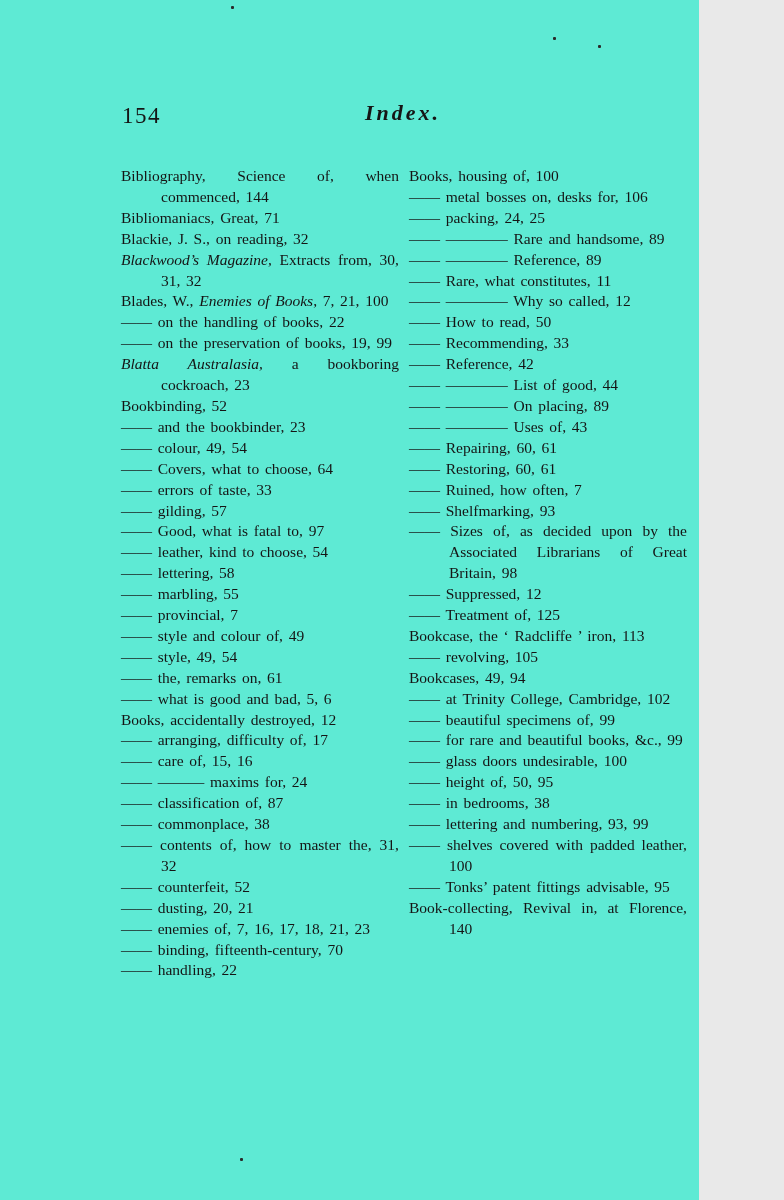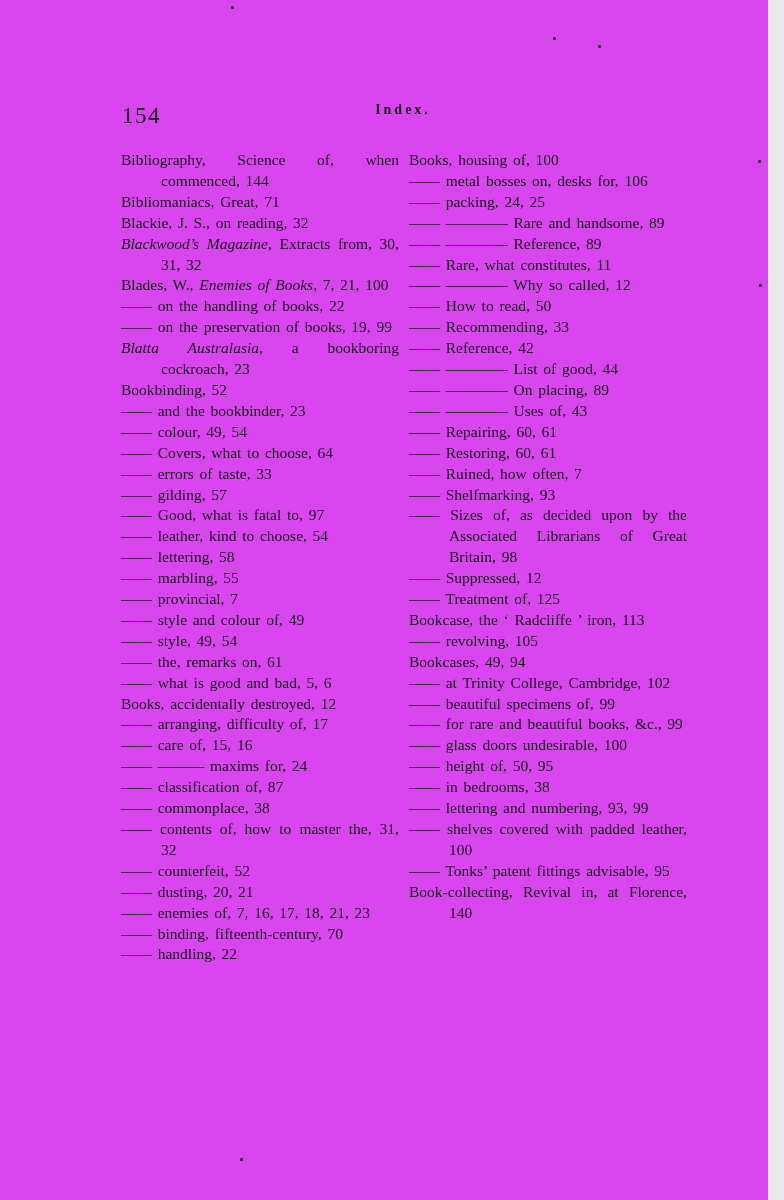--- a/index.html
+++ b/index.html
@@ -2,49 +2,50 @@
 <html><head>
 <meta charset="utf-8">
 <style>
   html, body {
     margin: 0;
     padding: 0;
     background: #e9e9e9;
   }
   #page {
     position: relative;
-    width: 768px;
+    width: 699px;
     height: 1200px;
-    background: #d946ef;
+    background: #5eead4;
     overflow: hidden;
     font-family: "Liberation Serif", "DejaVu Serif", serif;
     color: #151515;
   }
   .page-number {
     position: absolute;
     left: 122px;
     top: 103px;
     font-size: 23px;
     letter-spacing: 1.5px;
   }
   .page-title-wrap {
     position: absolute;
     left: 120px;
     top: 100px;
     width: 566px;
     text-align: center;
   }
   .page-title {
-    font-size: 14px;
+    font-size: 22px;
     font-weight: bold;
     letter-spacing: 3px;
+    font-style: italic;
   }
   .col {
     position: absolute;
-    top: 150px;
+    top: 166px;
     width: 278px;
     font-size: 15.5px;
     line-height: 20.9px;
     word-spacing: 0.12em;
   }
   .col-left  { left: 121px; }
   .col-right { left: 409px; }
   .entry {
     margin: 0;
     padding-left: 40px;

